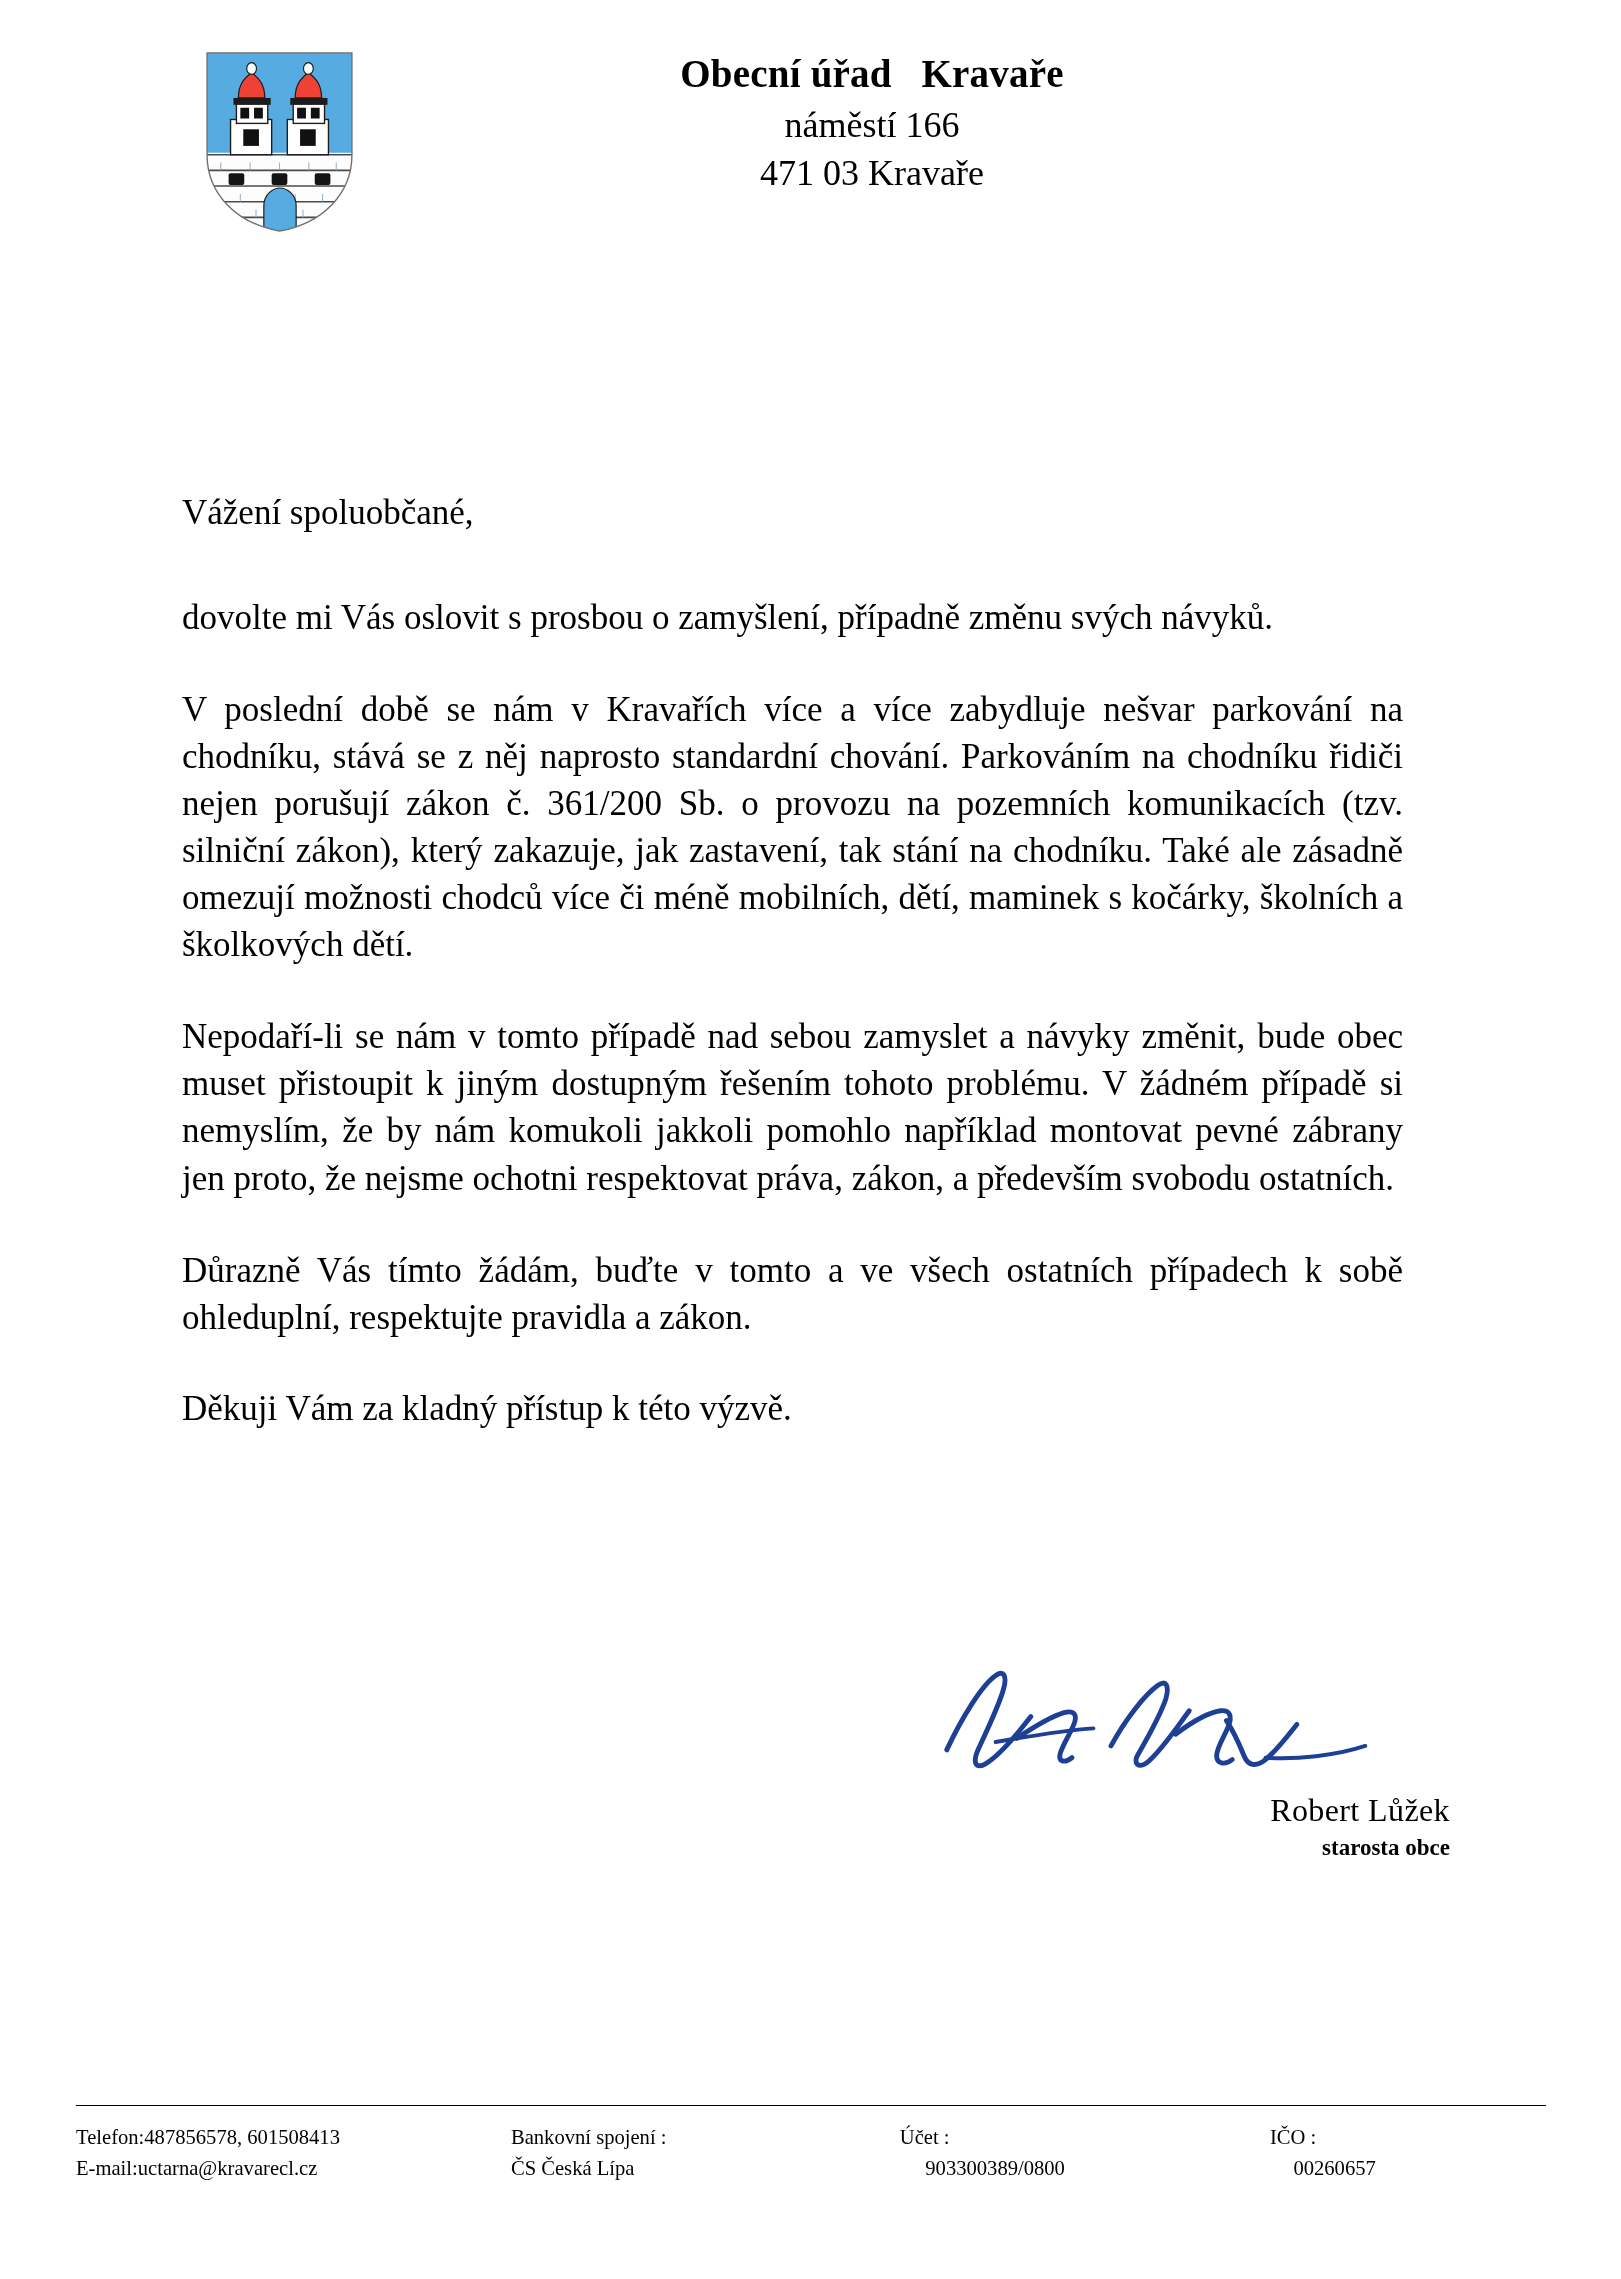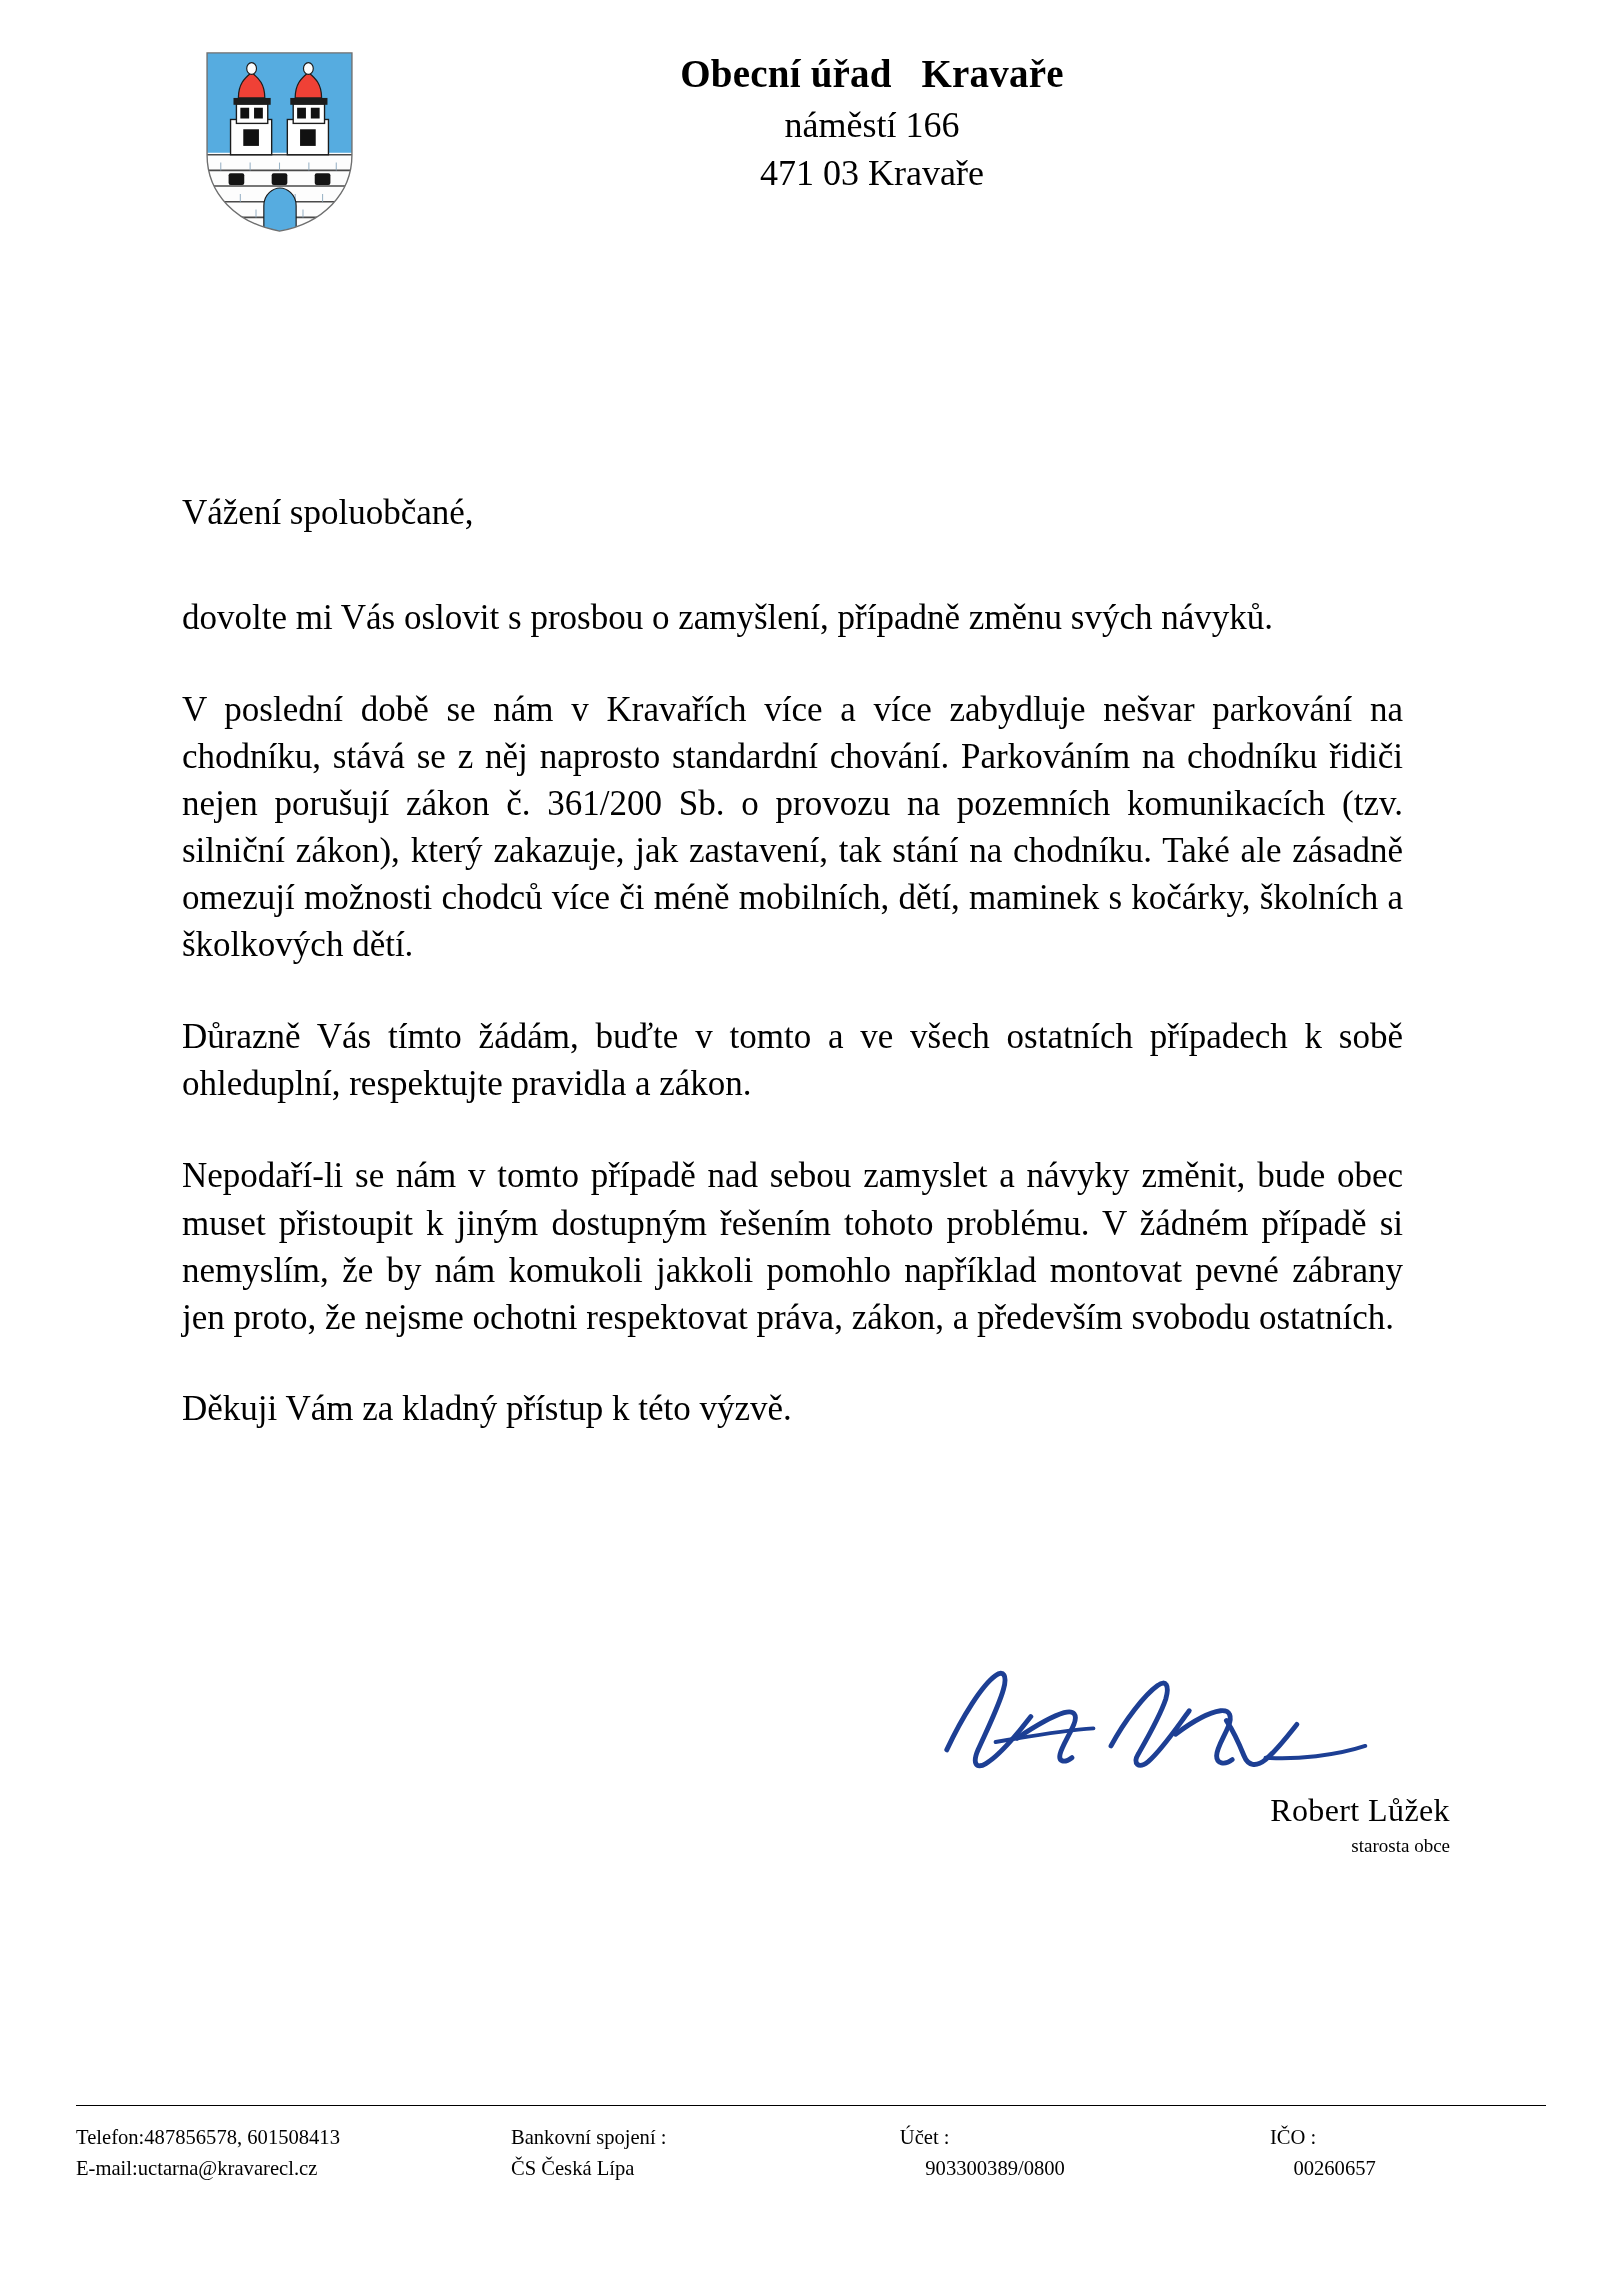--- a/index.html
+++ b/index.html
@@ -109,22 +109,23 @@
     position: relative;
     left: -19.6px;
   }
   .sig-mark svg { display: block; width: 510px; height: 132px; }
   .sig-name {
     font-size: 32px;
     letter-spacing: 0.4px;
     margin-top: 3.9px;
   }
   .sig-role {
-    font-size: 19px;
+    font-size: 23px;
     margin-top: 5.9px;
+    font-weight: bold;
   }
 
   
   .footer {
     position: absolute;
     left: 76px;
     top: 2105px;
     width: 1470px;
   }
   .footer-rule {
@@ -230,22 +231,22 @@
       <div class="org-name">Obecní úřad   Kravaře</div>
       <div class="org-street">náměstí 166</div>
       <div class="org-city">471 03 Kravaře</div>
     </div>
   </div>
 
   <div class="letter-body">
     <p class="salutation">Vážení spoluobčané,</p>
     <p class="para last-line-left">dovolte mi Vás oslovit s prosbou o zamyšlení, případně změnu svých návyků.</p>
     <p class="para last-line-left">V poslední době se nám v Kravařích více a více zabydluje nešvar parkování na chodníku, stává se z něj naprosto standardní chování. Parkováním na chodníku řidiči nejen porušují zákon č. 361/200 Sb. o provozu na pozemních komunikacích (tzv. silniční zákon), který zakazuje, jak zastavení, tak stání na chodníku. Také ale zásadně omezují možnosti chodců více či méně mobilních, dětí, maminek s kočárky, školních a školkových dětí.</p>
+    <p class="para last-line-left">Nepodaří-li se nám v tomto případě nad sebou zamyslet a návyky změnit, bude obec muset přistoupit k jiným dostupným řešením tohoto problému. V žádném případě si nemyslím, že by nám komukoli jakkoli pomohlo například montovat pevné zábrany jen proto, že nejsme ochotni respektovat práva, zákon, a především svobodu ostatních.</p>
     <p class="para last-line-left">Důrazně Vás tímto žádám, buďte v tomto a ve všech ostatních případech k sobě ohleduplní, respektujte pravidla a zákon.</p>
-    <p class="para last-line-left">Nepodaří-li se nám v tomto případě nad sebou zamyslet a návyky změnit, bude obec muset přistoupit k jiným dostupným řešením tohoto problému. V žádném případě si nemyslím, že by nám komukoli jakkoli pomohlo například montovat pevné zábrany jen proto, že nejsme ochotni respektovat práva, zákon, a především svobodu ostatních.</p>
     <p class="para-closing">Děkuji Vám za kladný přístup k této výzvě.</p>
   </div>
 
   <div class="signature-area">
     <div class="sig-mark">
       <svg viewBox="0 0 520 135" xmlns="http://www.w3.org/2000/svg">
         <g fill="none" stroke="#1d3f94" stroke-linecap="round" stroke-linejoin="round">
           <path d="M46 96 C62 62 82 30 96 20 C104 14 108 20 104 34 C99 52 86 78 78 96 C72 110 76 116 86 110 C100 102 118 80 132 62" stroke-width="5"></path>
           <path d="M118 84 C136 72 152 62 166 58 C176 55 180 60 176 70 C172 80 164 92 162 100 C160 108 166 110 174 104" stroke-width="5"></path>
           <path d="M96 88 C130 82 166 76 196 74" stroke-width="4"></path>

